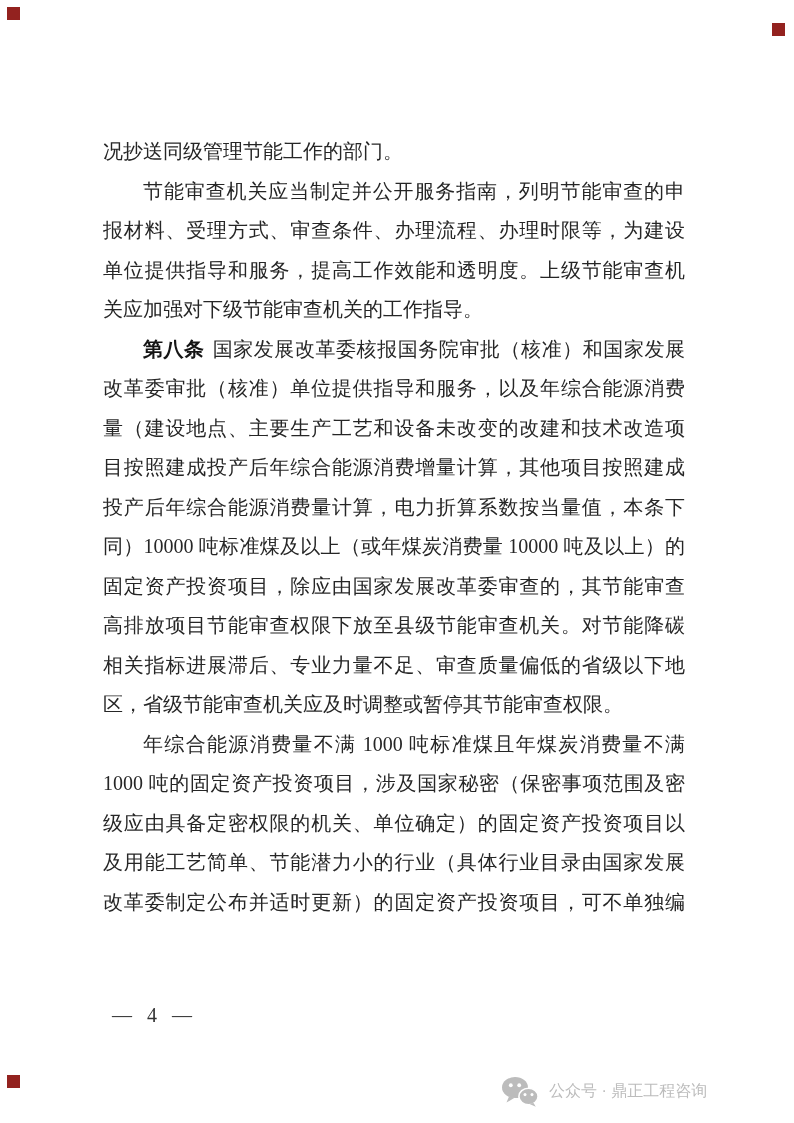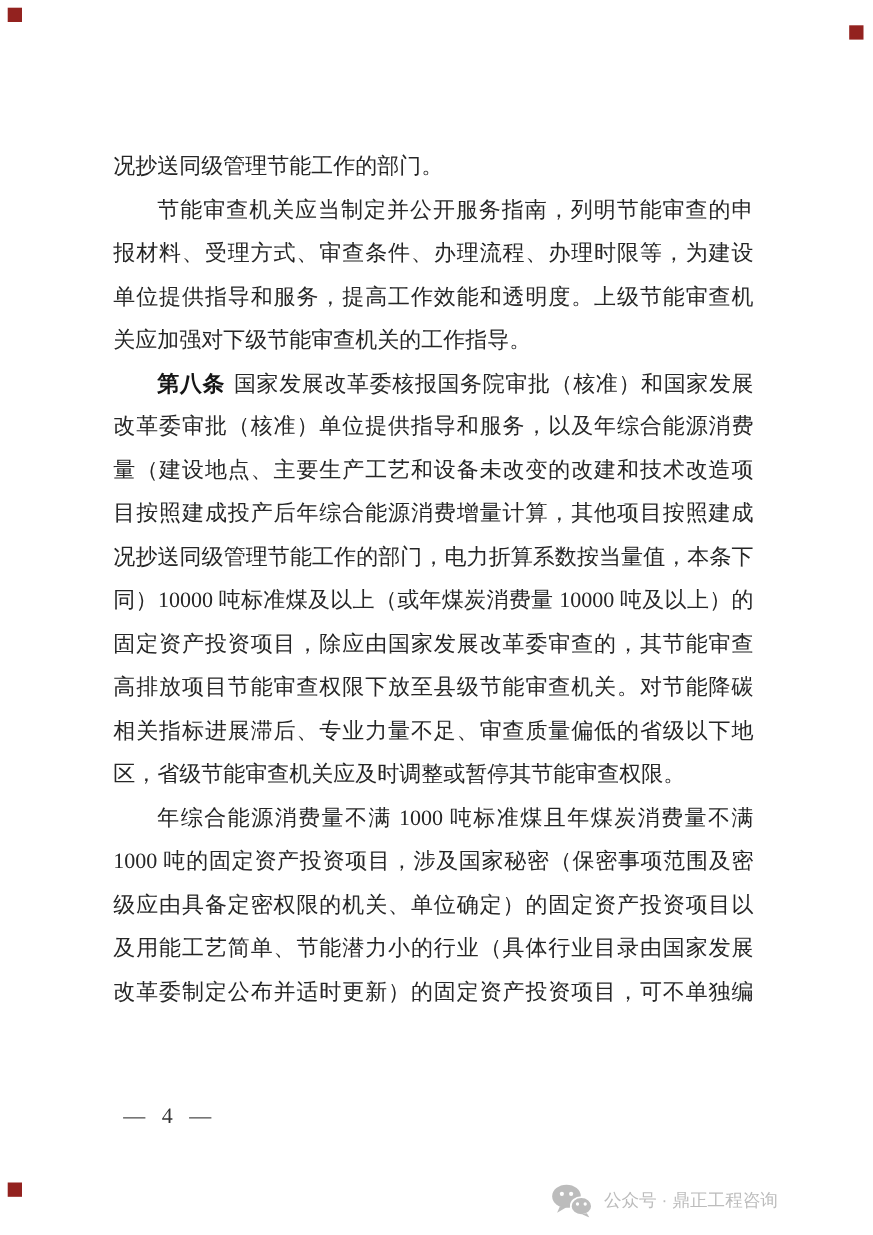--- a/index.html
+++ b/index.html
@@ -46,21 +46,21 @@
 <main class="doc" style="color: rgb(38, 38, 38);">
     <div class="line end">况抄送同级管理节能工作的部门。</div>
     <div class="line start">节能审查机关应当制定并公开服务指南，列明节能审查的申</div>
     <div class="line mid">报材料、受理方式、审查条件、办理流程、办理时限等，为建设</div>
     <div class="line mid">单位提供指导和服务，提高工作效能和透明度。上级节能审查机</div>
     <div class="line end">关应加强对下级节能审查机关的工作指导。</div>
     <div class="line start"><b>第八条</b>国家发展改革委核报国务院审批（核准）和国家发展</div>
     <div class="line mid">改革委审批（核准）单位提供指导和服务，以及年综合能源消费</div>
     <div class="line mid">量（建设地点、主要生产工艺和设备未改变的改建和技术改造项</div>
     <div class="line mid">目按照建成投产后年综合能源消费增量计算，其他项目按照建成</div>
-    <div class="line mid">况抄送同级管理节能工作的部门，电力折算系数按当量值，本条下</div>
+    <div class="line mid">投产后年综合能源消费量计算，电力折算系数按当量值，本条下</div>
     <div class="line mid">同）10000 吨标准煤及以上（或年煤炭消费量 10000 吨及以上）的</div>
     <div class="line mid">固定资产投资项目，除应由国家发展改革委审查的，其节能审查</div>
     <div class="line mid">高排放项目节能审查权限下放至县级节能审查机关。对节能降碳</div>
     <div class="line mid">相关指标进展滞后、专业力量不足、审查质量偏低的省级以下地</div>
     <div class="line end">区，省级节能审查机关应及时调整或暂停其节能审查权限。</div>
     <div class="line start">年综合能源消费量不满 1000 吨标准煤且年煤炭消费量不满</div>
     <div class="line mid">1000 吨的固定资产投资项目，涉及国家秘密（保密事项范围及密</div>
     <div class="line mid">级应由具备定密权限的机关、单位确定）的固定资产投资项目以</div>
     <div class="line mid">及用能工艺简单、节能潜力小的行业（具体行业目录由国家发展</div>
     <div class="line mid">改革委制定公布并适时更新）的固定资产投资项目，可不单独编</div>

